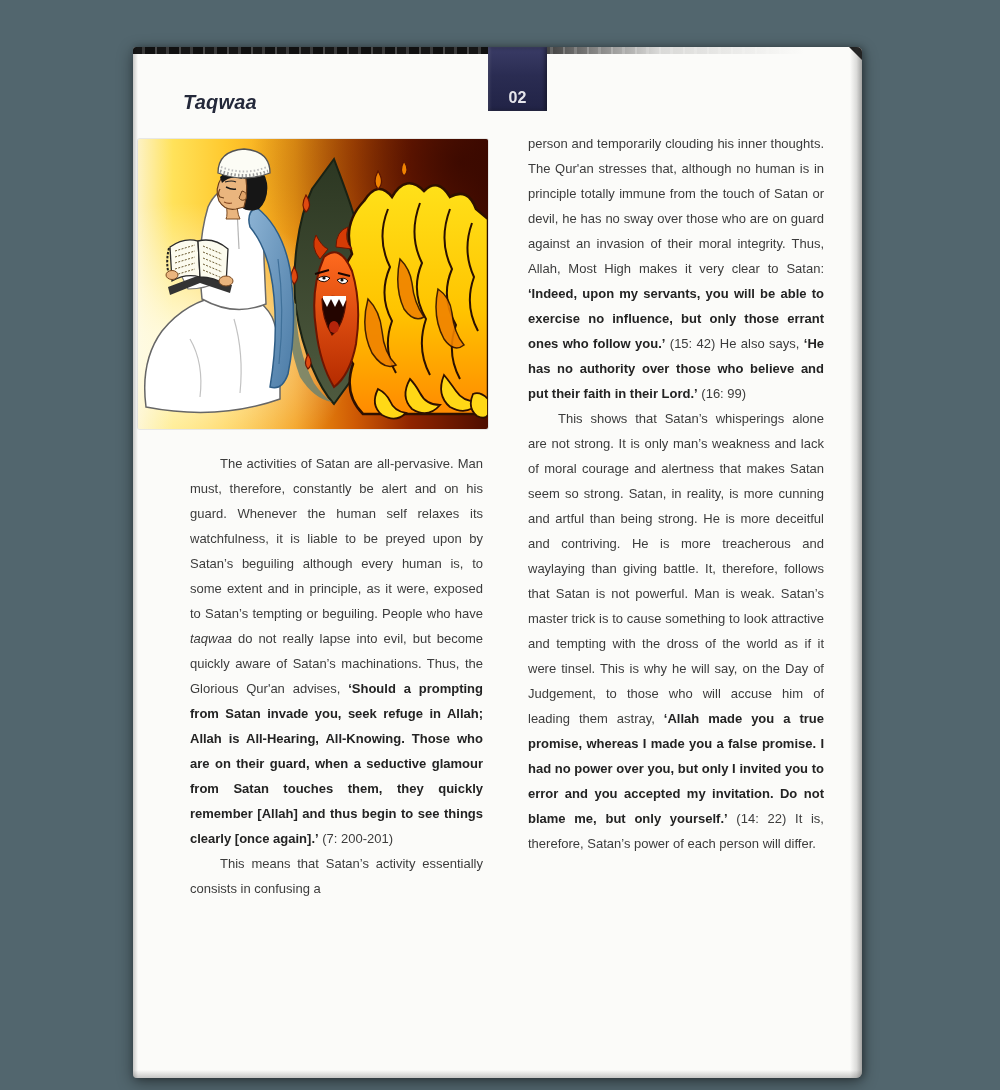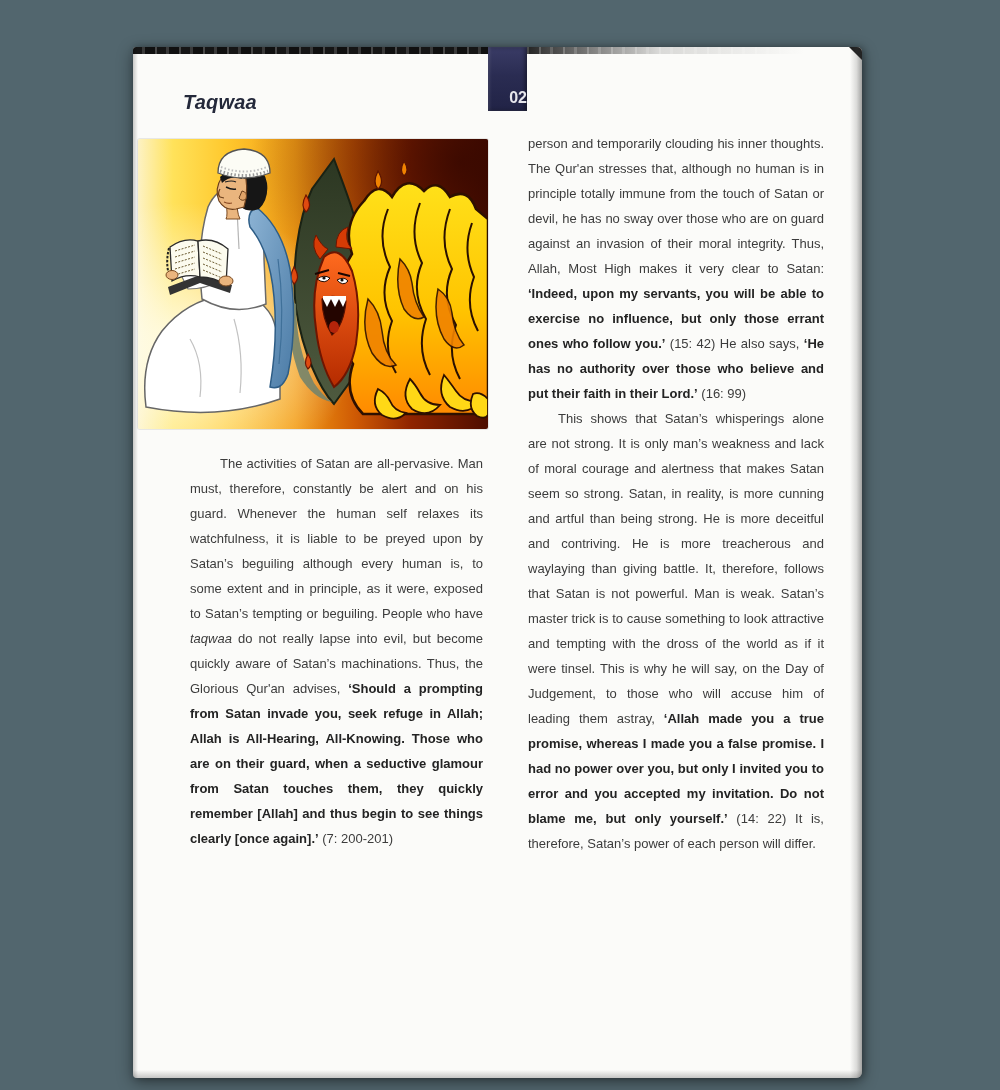--- a/index.html
+++ b/index.html
@@ -38,24 +38,24 @@
   .edge-left{
     position:absolute;top:0;left:0;bottom:0;width:5px;
     background:linear-gradient(90deg,rgba(0,0,0,0.20),rgba(0,0,0,0));
   }
   .header-title{
     position:absolute;left:50px;top:44px;
     font-style:italic;font-weight:bold;font-size:20px;letter-spacing:0.2px;
     color:#23283a;
   }
   .page-tab{
-    position:absolute;left:355px;top:0;width:39px;height:64px;
+    position:absolute;left:355px;top:0;width:59px;height:64px;
     background:linear-gradient(180deg,#3a3c66 0%,#2a2c52 45%,#212346 100%);
     box-shadow:inset 2px 0 3px rgba(255,255,255,0.10), inset -2px 0 4px rgba(0,0,0,0.45);
-    display:flex;align-items:flex-end;justify-content:flex-end;
+    display:flex;align-items:flex-end;justify-content:center;
   }
   .page-num{color:#e6e6ec;font-weight:bold;font-size:16px;padding-bottom:4px;}
   .illustration{
     position:absolute;left:5px;top:92px;width:350px;height:290px;
     border-radius:2px;overflow:hidden;box-shadow:0 0 0 1px rgba(0,0,0,0.08);
   }
   .col{
     position:absolute;font-size:13px;line-height:25px;color:#3c3c3c;
     text-align:justify;overflow:hidden;
   }
@@ -196,20 +196,21 @@
           <path d="M104,52 q6,1 4,8 q-4,3 -7,-1 Z" fill="#e0a368" stroke="#6b3f1c" stroke-width="1"></path>
           <path d="M80,34 Q80,12 106,10 Q132,12 132,34 Q106,44 80,34 Z" fill="#fcfcf5" stroke="#555555" stroke-width="1.3"></path>
           <path d="M82,32 Q106,41 130,32" stroke="#999999" stroke-width="3" stroke-dasharray="1.5 2.2" fill="none"></path>
           <path d="M83,28 Q106,37 129,28" stroke="#bbbbbb" stroke-width="2" stroke-dasharray="1.5 2.2" fill="none"></path>
         </g>
       </svg>
     </div>
 
     <div class="col col-left">
         <p class="para indent"><span class="run-r">The activities of Satan are all-pervasive. Man must, therefore, constantly be alert and on his guard. Whenever the human self relaxes its watchfulness, it is liable to be preyed upon by Satan’s beguiling although every human is, to some extent and in principle, as it were, exposed to Satan’s tempting or beguiling. People who have </span><span class="run-i">taqwaa</span><span class="run-r"> do not really lapse into evil, but become quickly aware of Satan’s machinations. Thus, the Glorious Qur'an advises, </span><span class="run-b">‘Should a prompting from Satan invade you, seek refuge in Allah; Allah is All-Hearing, All-Knowing. Those who are on their guard, when a seductive glamour from Satan touches them, they quickly remember [Allah] and thus begin to see things clearly [once again].’</span><span class="run-r"> (7: 200-201)</span></p>
+        <p class="para indent"><span class="run-r">This means that Satan’s activity essentially consists in confusing a</span></p>
       </div>
     <div class="col col-right">
         <p class="para"><span class="run-r">person and temporarily clouding his inner thoughts. The Qur'an stresses that, although no human is in principle totally immune from the touch of Satan or devil, he has no sway over those who are on guard against an invasion of their moral integrity. Thus, Allah, Most High makes it very clear to Satan: </span><span class="run-b">‘Indeed, upon my servants, you will be able to exercise no influence, but only those errant ones who follow you.’</span><span class="run-r"> (15: 42) He also says, </span><span class="run-b">‘He has no authority over those who believe and put their faith in their Lord.’</span><span class="run-r"> (16: 99)</span></p>
         <p class="para indent"><span class="run-r">This shows that Satan’s whisperings alone are not strong. It is only man’s weakness and lack of moral courage and alertness that makes Satan seem so strong. Satan, in reality, is more cunning and artful than being strong. He is more deceitful and contriving. He is more treacherous and waylaying than giving battle. It, therefore, follows that Satan is not powerful. Man is weak. Satan’s master trick is to cause something to look attractive and tempting with the dross of the world as if it were tinsel. This is why he will say, on the Day of Judgement, to those who will accuse him of leading them astray, </span><span class="run-b">‘Allah made you a true promise, whereas I made you a false promise. I had no power over you, but only I invited you to error and you accepted my invitation. Do not blame me, but only yourself.’</span><span class="run-r"> (14: 22) It is, therefore, Satan’s power of each person will differ.</span></p>
       </div>
 
     <div class="edge-left"></div>
     <div class="edge-right"></div>
     <div class="edge-bottom"></div>
   </div>

